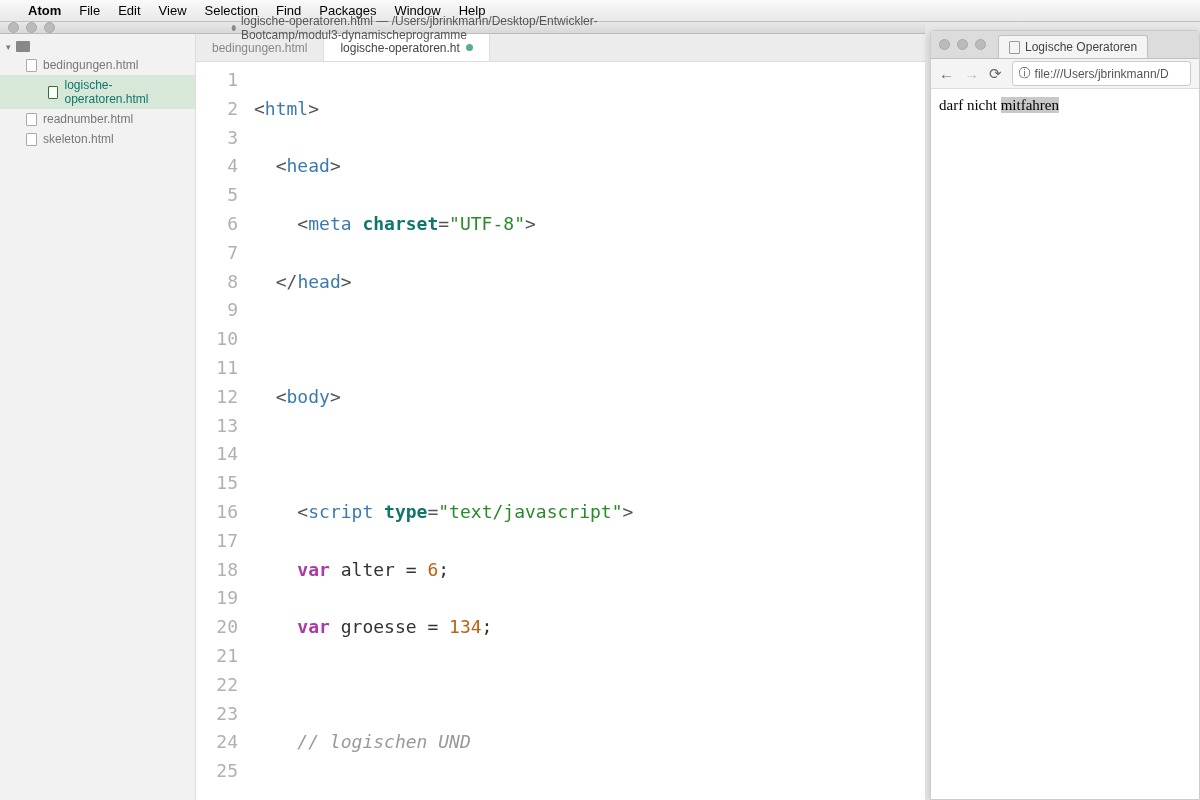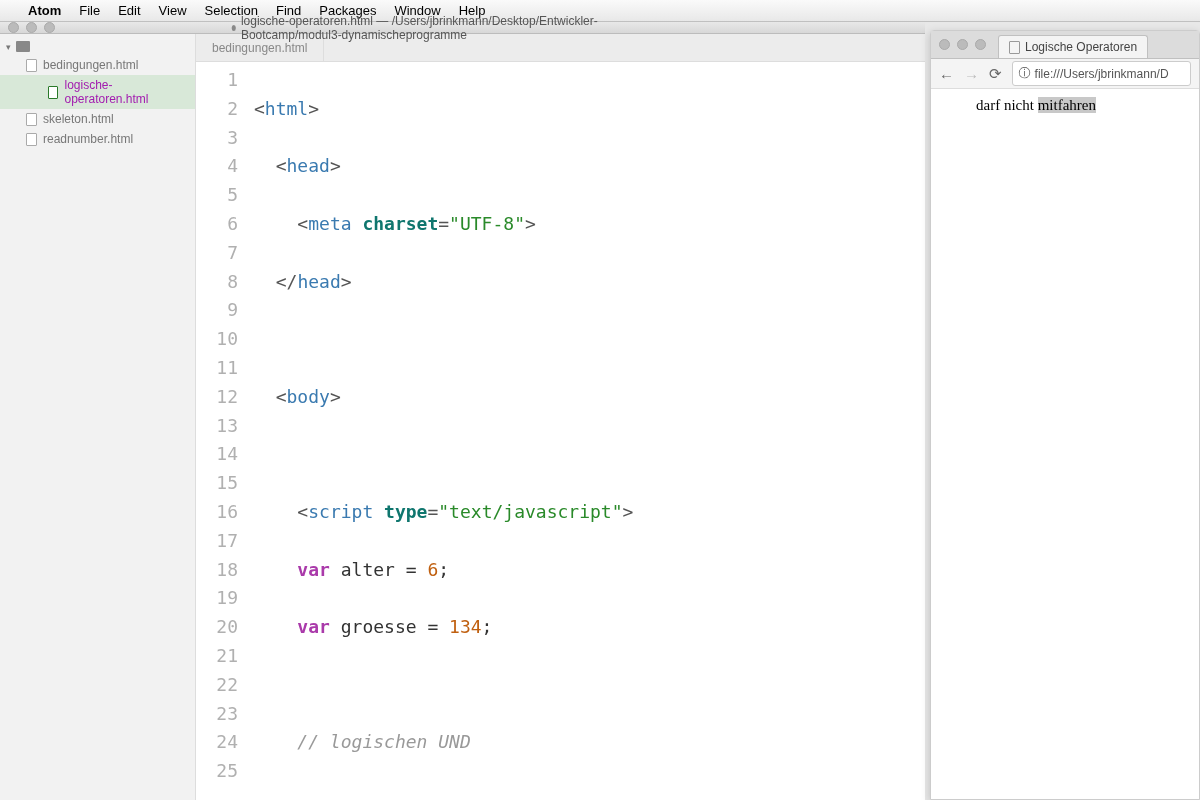--- a/index.html
+++ b/index.html
@@ -18,21 +18,21 @@
 .dot { width: 11px; height: 11px; border-radius: 50%; background: #bbb; border: 0.5px solid #aaa; }
 .titlebar .title { position: absolute; left: 50%; transform: translateX(-50%); font-size: 12px; color: #555; display: flex; align-items: center; gap: 5px; }
 .titlebar .mod-dot { width: 6px; height: 6px; border-radius: 50%; background: #888; }
 
 .atom-body { flex: 1; display: flex; }
 .sidebar { width: 196px; background: #f2f2f2; border-right: 1px solid #ddd; padding-top: 4px; }
 .tree-root { display: flex; align-items: center; gap: 5px; padding: 3px 6px; font-size: 12px; color: #555; }
 .tree-root .chev { font-size: 9px; color: #777; }
 .tree-root .folder-i { width: 14px; height: 11px; background: #888; border-radius: 1px; }
 .tree-file { display: flex; align-items: center; gap: 6px; padding: 3px 6px 3px 26px; font-size: 12px; color: #777; }
-.tree-file.active { background: #d8e8d8; color: #a21caf; padding-left: 48px; }
+.tree-file.active { background: #d8e8d8; color: #0f766e; padding-left: 48px; }
 .tree-file .fi { width: 11px; height: 13px; border: 1px solid #aaa; border-radius: 1px; background: #fff; position: relative; }
 .tree-file.active .fi { border-color: #2a7a2a; }
 
 .editor-pane { flex: 1; display: flex; flex-direction: column; background: #fff; }
 .tabs { height: 28px; background: #ececec; border-bottom: 1px solid #ddd; display: flex; }
 .tab { padding: 0 16px; display: flex; align-items: center; font-size: 12px; color: #888; border-right: 1px solid #ddd; gap: 6px; }
 .tab.active { background: #fff; color: #444; }
 .tab .mod { width: 7px; height: 7px; border-radius: 50%; background: #5a9; }
 
 .code-area { flex: 1; display: flex; font-family: Menlo, Consolas, monospace; font-size: 18px; line-height: 28.8px; overflow: hidden; }
@@ -50,21 +50,21 @@
 .t-cmt { color: #999; font-style: italic; }
 
 
 .browser-window { position: absolute; left: 930px; top: 30px; width: 270px; height: 770px; background: #fff; border: 1px solid #ccc; border-radius: 4px 4px 0 0; box-shadow: -1px 2px 8px rgba(0,0,0,0.15); display: flex; flex-direction: column; }
 .browser-tabs { height: 28px; background: #dcdcdc; display: flex; align-items: flex-end; padding: 0 8px; gap: 6px; border-bottom: 1px solid #c0c0c0; }
 .browser-tabs .traffic { padding-bottom: 8px; }
 .b-tab { background: #f4f4f4; border: 1px solid #c0c0c0; border-bottom: none; border-radius: 3px 3px 0 0; padding: 4px 10px; font-size: 12px; color: #444; display: flex; align-items: center; gap: 5px; margin-left: 6px; }
 .b-tab .fi { width: 11px; height: 13px; border: 1px solid #999; border-radius: 1px; }
 .browser-toolbar { height: 30px; background: #f4f4f4; border-bottom: 1px solid #ddd; display: flex; align-items: center; padding: 0 8px; gap: 10px; color: #666; font-size: 15px; }
 .browser-toolbar .addr { flex: 1; background: #fff; border: 1px solid #ccc; border-radius: 3px; padding: 3px 6px; font-size: 12px; color: #555; display: flex; align-items: center; gap: 4px; overflow: hidden; white-space: nowrap; }
-.browser-content { flex: 1; padding: 8px; font-family: "Times New Roman", serif; font-size: 15px; color: #000; margin-left: 37px; }
+.browser-content { flex: 1; padding: 8px; font-family: "Times New Roman", serif; font-size: 15px; color: #000; }
 .browser-content .sel { background: #c8c8c8; }
 </style>
 </head>
 <body>
 
 <div class="menubar">
   <span class="apple"></span>
   <span class="bold">Atom</span>
   <span>File</span>
   <span>Edit</span>
@@ -97,31 +97,35 @@
       <div class="tree-file">
           <span class="fi"></span>
           <span>bedingungen.html</span>
         </div>
       <div class="tree-file active">
           <span class="fi"></span>
           <span>logische-operatoren.html</span>
         </div>
       <div class="tree-file">
           <span class="fi"></span>
+          <span>readnumber.html</span>
+        </div>
+      <div class="tree-file">
+          <span class="fi"></span>
           <span>skeleton.html</span>
-        </div>
-      <div class="tree-file">
-          <span class="fi"></span>
-          <span>readnumber.html</span>
         </div>
     </div>
     <div class="editor-pane">
       <div class="tabs">
         <div class="tab">
             <span>bedingungen.html</span>
+          </div>
+        <div class="tab active">
+            <span>logische-operatoren.ht</span>
+            <span class="mod"></span>
           </div>
       </div>
       <div class="code-area">
         <div class="gutter" id="gutter">
             <div>1</div>
             <div>2</div>
             <div>3</div>
             <div>4</div>
             <div>5</div>
             <div>6</div>

